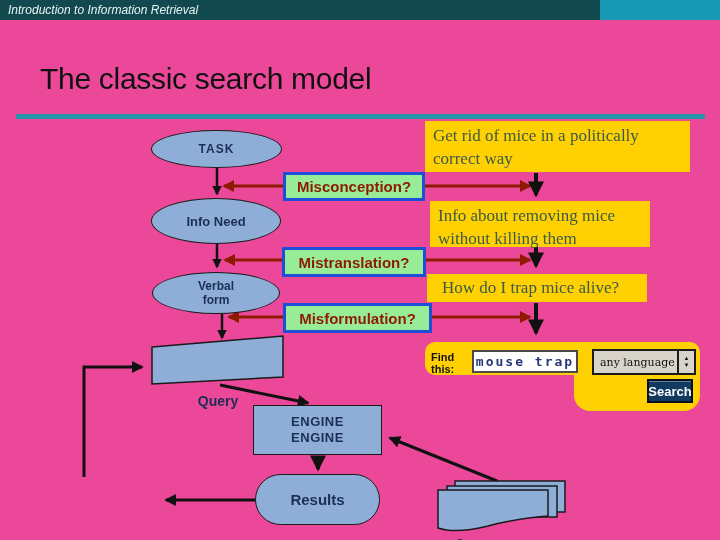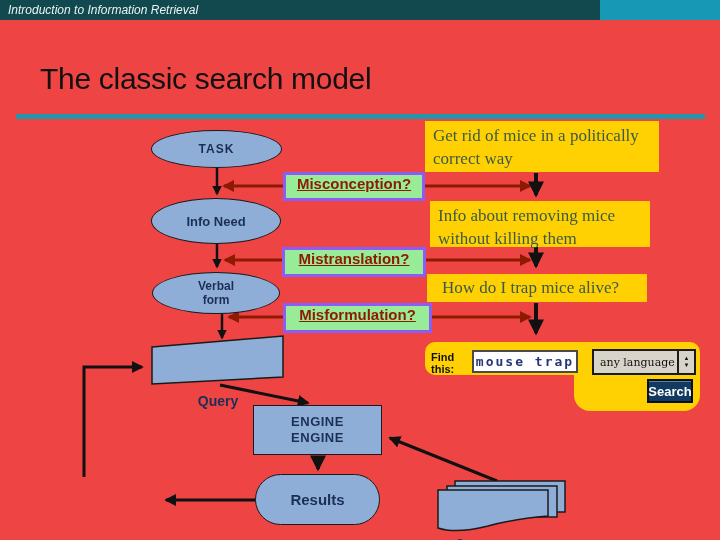--- a/index.html
+++ b/index.html
@@ -1,38 +1,38 @@
 <!DOCTYPE html>
 <html><head>
 <meta charset="utf-8">
 <style>
   html,body{margin:0;padding:0;}
-  .slide{position:relative;width:720px;height:540px;background:#ef4444;overflow:hidden;
+  .slide{position:relative;width:720px;height:540px;background:#ec4899;overflow:hidden;
          font-family:"Liberation Sans",sans-serif;}
   
   .hdr{position:absolute;left:0;top:0;width:720px;height:20px;background:#11494F;}
   .hdr-accent{position:absolute;left:600px;top:0;width:120px;height:20px;background:#1798B5;}
   .hdr-text{position:absolute;left:8px;top:0;height:20px;line-height:20px;color:#EAF4F4;
             font-size:12px;font-style:italic;}
   .title{position:absolute;left:40px;top:62px;font-size:30px;color:#111;letter-spacing:-0.3px;}
   .rule{position:absolute;left:16px;top:114px;width:689px;height:5px;background:#2396AE;}
   
   svg.wires{position:absolute;left:0;top:0;}
   
   .node{position:absolute;background:#8FAED7;border:1.5px solid #1a1a1a;box-sizing:border-box;
         display:flex;align-items:center;justify-content:center;text-align:center;
         color:#1B2F55;font-weight:bold;}
   .ellipse{border-radius:50%;}
   .stadium{border-radius:26px;}
   .lbl-overlay{position:absolute;display:flex;align-items:center;justify-content:center;
         text-align:center;color:#1B2F55;font-weight:bold;margin-top:40px;}
   
-  .problem{position:absolute;background:#98EC98;border:3px solid #8b5cf6;box-sizing:border-box;
-        display:flex;align-items:flex-start;justify-content:center;color:#8E1A02;
-        font-weight:bold;font-size:15px;text-decoration:underline;}
+  .problem{position:absolute;background:#98EC98;border:3px solid #1d4ed8;box-sizing:border-box;
+        display:flex;align-items:center;justify-content:center;color:#8E1A02;
+        font-weight:bold;font-size:15px;}
   
   .example{position:absolute;background:#FFD103;box-sizing:border-box;
         font-family:"Liberation Serif",serif;font-size:17px;color:#3C5A48;line-height:23px;
         padding:3px 8px;}
   
   .sw-bar{position:absolute;left:425px;top:342px;width:275px;height:33px;background:#FFD103;
         border-radius:10px;}
   .sw-tab{position:absolute;left:574px;top:360px;width:126px;height:51px;background:#FFD103;
         border-radius:0 0 16px 16px;}
   .sw-find{position:absolute;left:431px;top:351px;width:42px;font-size:11px;font-weight:bold;
@@ -140,21 +140,21 @@
   <div class="problem" style="left:283px;top:172px;width:142px;height:29px;">
     <span>Misconception?</span>
   </div>
   <div class="problem" style="left:282px;top:247px;width:144px;height:30px;">
     <span>Mistranslation?</span>
   </div>
   <div class="problem" style="left:283px;top:303px;width:149px;height:30px;">
     <span>Misformulation?</span>
   </div>
 
-  <div class="example" style="left:425px;top:121px;width:234px;height:51px;">
+  <div class="example" style="left:425px;top:121px;width:265px;height:51px;">
     <span>Get rid of mice in a politically correct way</span>
   </div>
   <div class="example" style="left:430px;top:201px;width:220px;height:46px;">
     <span>Info about removing mice without killing them</span>
   </div>
   <div class="example" style="left:427px;top:274px;width:220px;height:28px;padding-left:15px;line-height:22px;">
     <span>How do I trap mice alive?</span>
   </div>
 
   <div class="sw-tab"></div>

